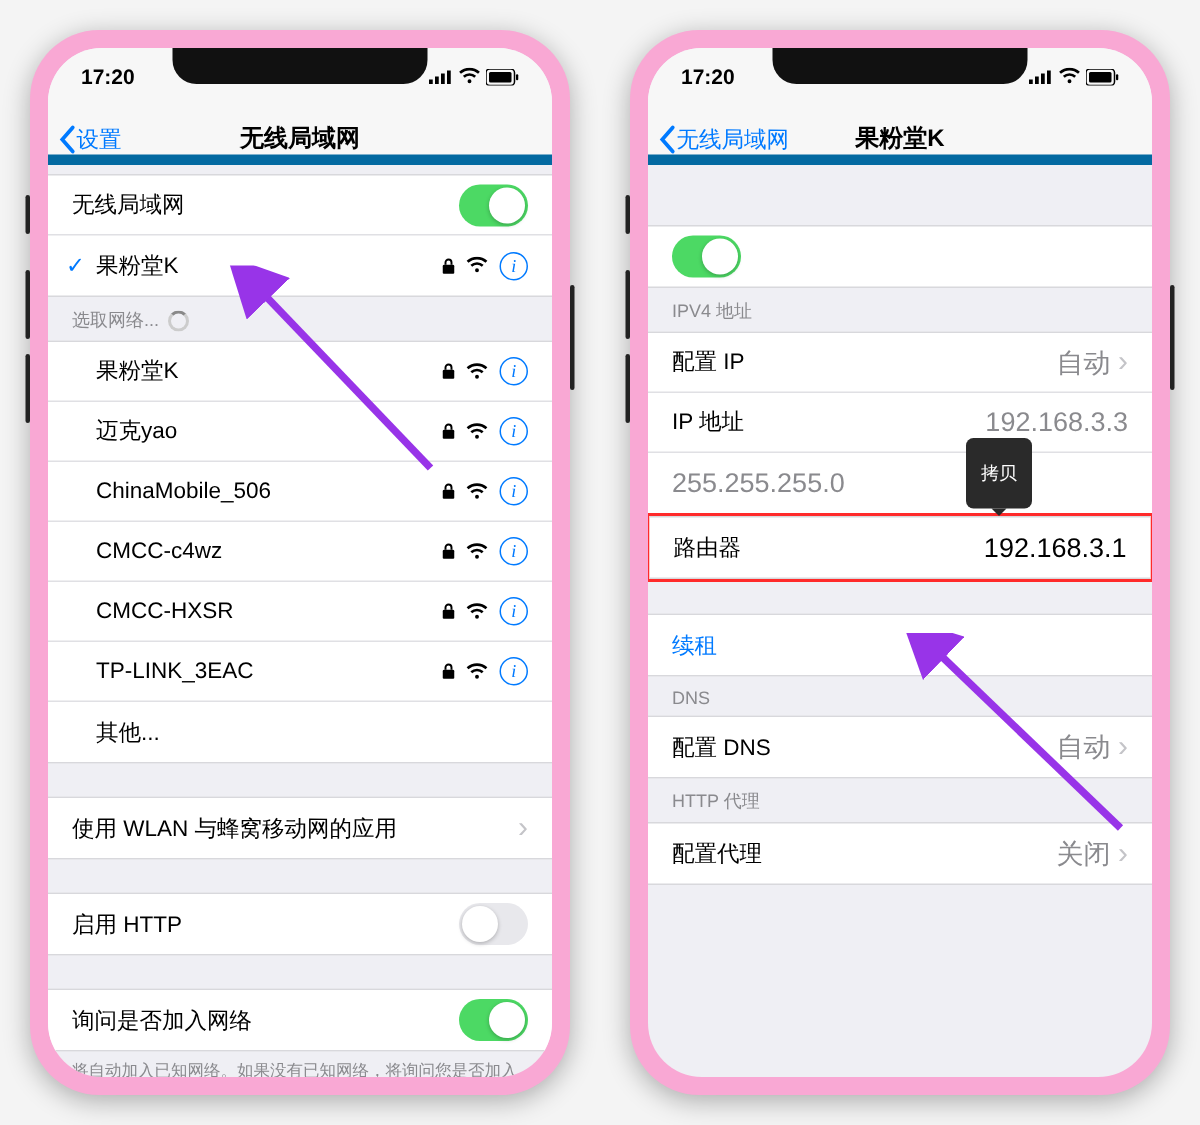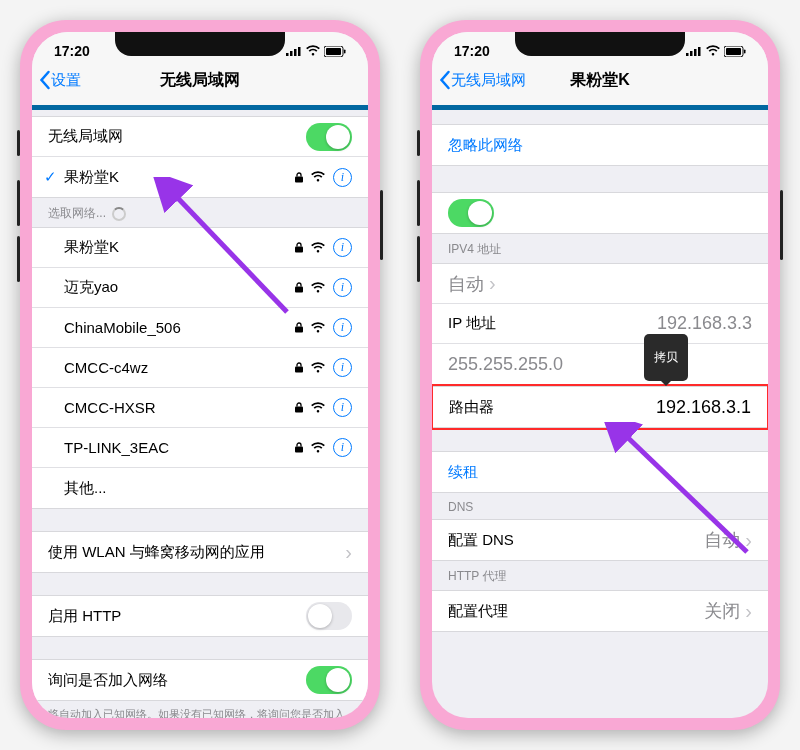--- a/index.html
+++ b/index.html
@@ -5,21 +5,21 @@
 *{box-sizing:border-box;margin:0;padding:0;font-family:-apple-system,"PingFang SC",sans-serif}
 body{background:#f4f4f4;width:800px;height:750px;display:flex;gap:40px;justify-content:center;align-items:flex-start;padding:20px 10px}
 .phone{width:360px;height:710px;background:#f9a8d4;border-radius:46px;padding:12px;position:relative;box-shadow:0 4px 18px rgba(0,0,0,.3)}
 .side-l{position:absolute;left:-3px;width:3px;background:#222;border-radius:2px}
 .side-l.b1{top:110px;height:26px}.side-l.b2{top:160px;height:46px}.side-l.b3{top:216px;height:46px}
 .side-r{position:absolute;right:-3px;top:170px;width:3px;height:70px;background:#222;border-radius:2px}
 .screen{width:100%;height:100%;background:#efeff4;border-radius:36px;overflow:hidden;position:relative}
 .notch{position:absolute;top:0;left:50%;transform:translateX(-50%);width:170px;height:24px;background:#111;border-radius:0 0 16px 16px;z-index:10}
 .status{height:38px;display:flex;justify-content:space-between;align-items:center;padding:0 22px;font-size:14px;font-weight:600;background:#f7f7f7}
 .status .r{display:flex;gap:3px;align-items:center}
-.nav{height:40px;background:#f7f7f7;border-bottom:5px solid #0369a1;display:flex;align-items:flex-start;position:relative}
+.nav{height:40px;background:#f7f7f7;border-bottom:7px solid #0369a1;display:flex;align-items:flex-end;position:relative}
 .back{display:flex;align-items:center;color:#007aff;font-size:15px;padding-left:6px}
 .back svg{width:13px;height:20px}
 .ntitle{position:absolute;left:0;right:0;text-align:center;font-size:16px;font-weight:600;pointer-events:none}
 .group{background:#fff;border-top:1px solid #d8d8dc;border-bottom:1px solid #d8d8dc}
 .gh{font-size:12px;color:#8a8a8e;padding:7px 16px 5px;text-transform:uppercase;display:flex;align-items:center;gap:6px}
 .row{min-height:40px;display:flex;align-items:center;padding:0 16px;border-bottom:.5px solid #e0e0e4;font-size:15px;position:relative}
 .row:last-child{border-bottom:none}
 .row .lbl{flex:1}
 .row .val{color:#8a8a8e;font-size:18px}
 .row.link .lbl{color:#007aff}
@@ -256,34 +256,30 @@
   <div class="nav">
    <div class="back">
     <svg viewBox="0 0 12 20">
             <path d="M10 2L3 10l7 8" stroke="#007aff" stroke-width="2.5" fill="none" stroke-linecap="round"></path>
           </svg>
     <span>无线局域网</span>
    </div>
    <div class="ntitle">果粉堂K</div>
   </div>
   <div style="height:14px"></div>
-  <div class="group">
-        <div class="row link">
-          <span class="lbl">忽略此网络</span>
-        </div>
-      </div>
   <div style="height:26px"></div>
   <div class="group">
         <div class="row">
           <div class="toggle on"></div>
         </div>
       </div>
   <div class="gh">IPV4 地址</div>
   <div class="group">
    <div class="row">
+          <span class="lbl">配置 IP</span>
           <span class="val">自动</span>
           <span class="chev">›</span>
         </div>
    <div class="row">
           <span class="lbl">IP 地址</span>
           <span class="val">192.168.3.3</span>
         </div>
    <div class="row">
           <span class="val">255.255.255.0</span>
     <div class="tooltip">拷贝</div>

